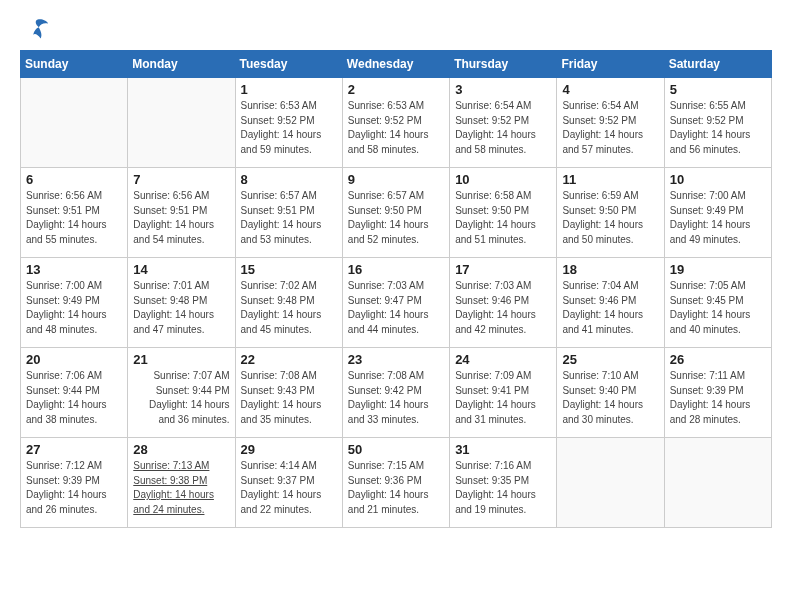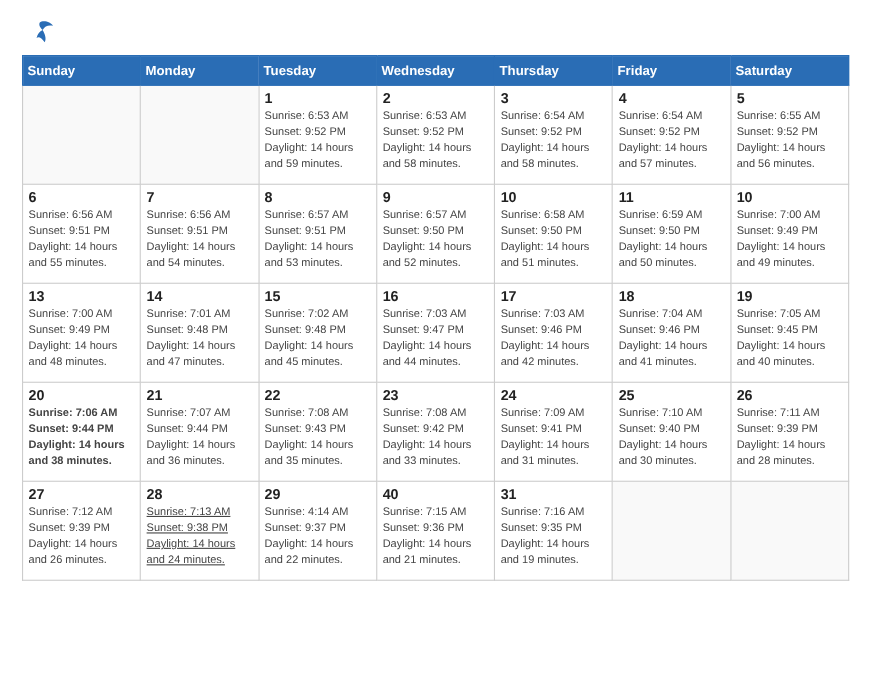--- a/index.html
+++ b/index.html
@@ -235,27 +235,27 @@
         <td>
           <span class="day-number">19</span>
           <div class="day-info" style="white-space: pre-line;">Sunrise: 7:05 AM
 Sunset: 9:45 PM
 Daylight: 14 hours and 40 minutes.</div>
         </td>
       </tr>
       <tr>
         <td>
           <span class="day-number">20</span>
-          <div class="day-info" style="white-space: pre-line; font-weight: bold;">Sunrise: 7:06 AM
+          <div class="day-info" style="white-space: pre-line;">Sunrise: 7:06 AM
 Sunset: 9:44 PM
 Daylight: 14 hours and 38 minutes.</div>
         </td>
         <td>
           <span class="day-number">21</span>
-          <div class="day-info" style="white-space: pre-line;">Sunrise: 7:07 AM
+          <div class="day-info" style="white-space: pre-line; text-align: right;">Sunrise: 7:07 AM
 Sunset: 9:44 PM
 Daylight: 14 hours and 36 minutes.</div>
         </td>
         <td>
           <span class="day-number">22</span>
           <div class="day-info" style="white-space: pre-line;">Sunrise: 7:08 AM
 Sunset: 9:43 PM
 Daylight: 14 hours and 35 minutes.</div>
         </td>
         <td>
@@ -296,21 +296,21 @@
 Sunset: 9:38 PM
 Daylight: 14 hours and 24 minutes.</div>
         </td>
         <td>
           <span class="day-number">29</span>
           <div class="day-info" style="white-space: pre-line;">Sunrise: 4:14 AM
 Sunset: 9:37 PM
 Daylight: 14 hours and 22 minutes.</div>
         </td>
         <td>
-          <span class="day-number">40</span>
+          <span class="day-number">50</span>
           <div class="day-info" style="white-space: pre-line;">Sunrise: 7:15 AM
 Sunset: 9:36 PM
 Daylight: 14 hours and 21 minutes.</div>
         </td>
         <td>
           <span class="day-number">31</span>
           <div class="day-info" style="white-space: pre-line;">Sunrise: 7:16 AM
 Sunset: 9:35 PM
 Daylight: 14 hours and 19 minutes.</div>
         </td>

